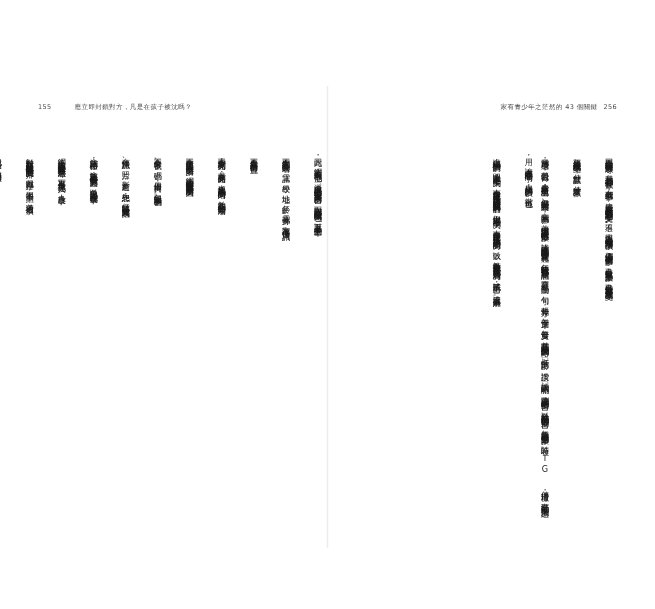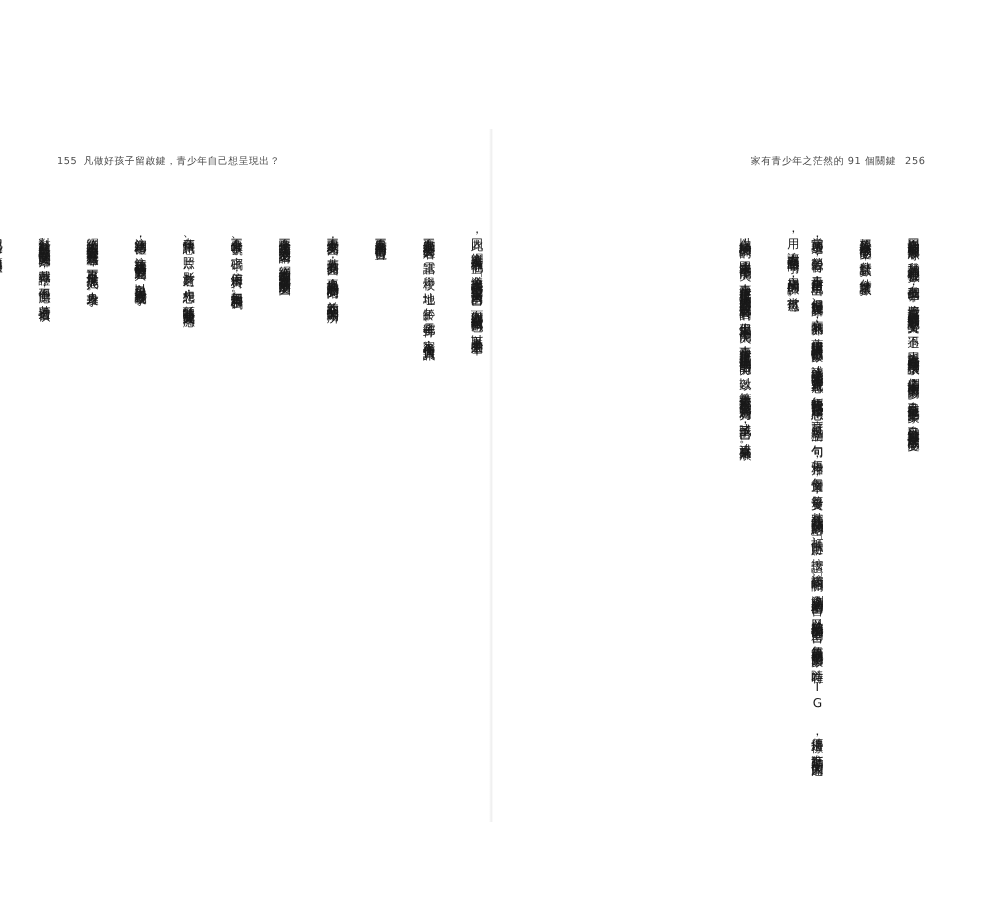--- a/index.html
+++ b/index.html
@@ -59,21 +59,21 @@
     position: absolute;
     font-size: 6.5px;
     color: #4a4a4a;
     letter-spacing: 0.4px;
     white-space: nowrap;
     font-family: "DejaVu Sans", sans-serif;
   }
   .runhead .folio {
     font-size: 6.5px;
     color: #4a4a4a;
-    margin-right: 4px;
+    margin-right: 23px;
   }
   .runhead-left {
     left: 38px;
     top: 103px;
   }
   .runhead-right {
     right: 38px;
     top: 103px;
     text-align: right;
   }
@@ -112,25 +112,25 @@
 </head>
 <body>
 
 <div class="page">
   <div class="spread">
     <div class="page-edge-left"></div>
     <div class="page-edge-right"></div>
     <div class="gutter"></div>
 
     <div class="runhead runhead-left">
-      <span class="folio">155</span><span>凡做好孩子留啟鍵，青少年自己想呈現出？</span>
+      <span class="folio">155</span><span>應立即封鎖對方，凡是在孩子被沈嗎？</span>
     </div>
 
     <div class="runhead runhead-right">
-      <span>家有青少年之茫然的 91 個關鍵</span><span class="folio">256</span>
+      <span>家有青少年之茫然的 43 個關鍵</span><span class="folio">256</span>
     </div>
 
     <div class="vtext" id="left-body">因此，網路要有人引導他們，避免讓「現在的自己」去傷害「未來的自己」。面對網路這些隱藏的角色，以下是基本中的基本：
 
 不要在網路上公開姓名、電話、學校、地址、年齡、電子郵件、家人等任何個人資訊。
 
 不要暴露自己的目前位置。
 
 不要跟網友見面，若真的要見面，也要找熟悉的朋友陪同，並約在安全的公開場所。
 

